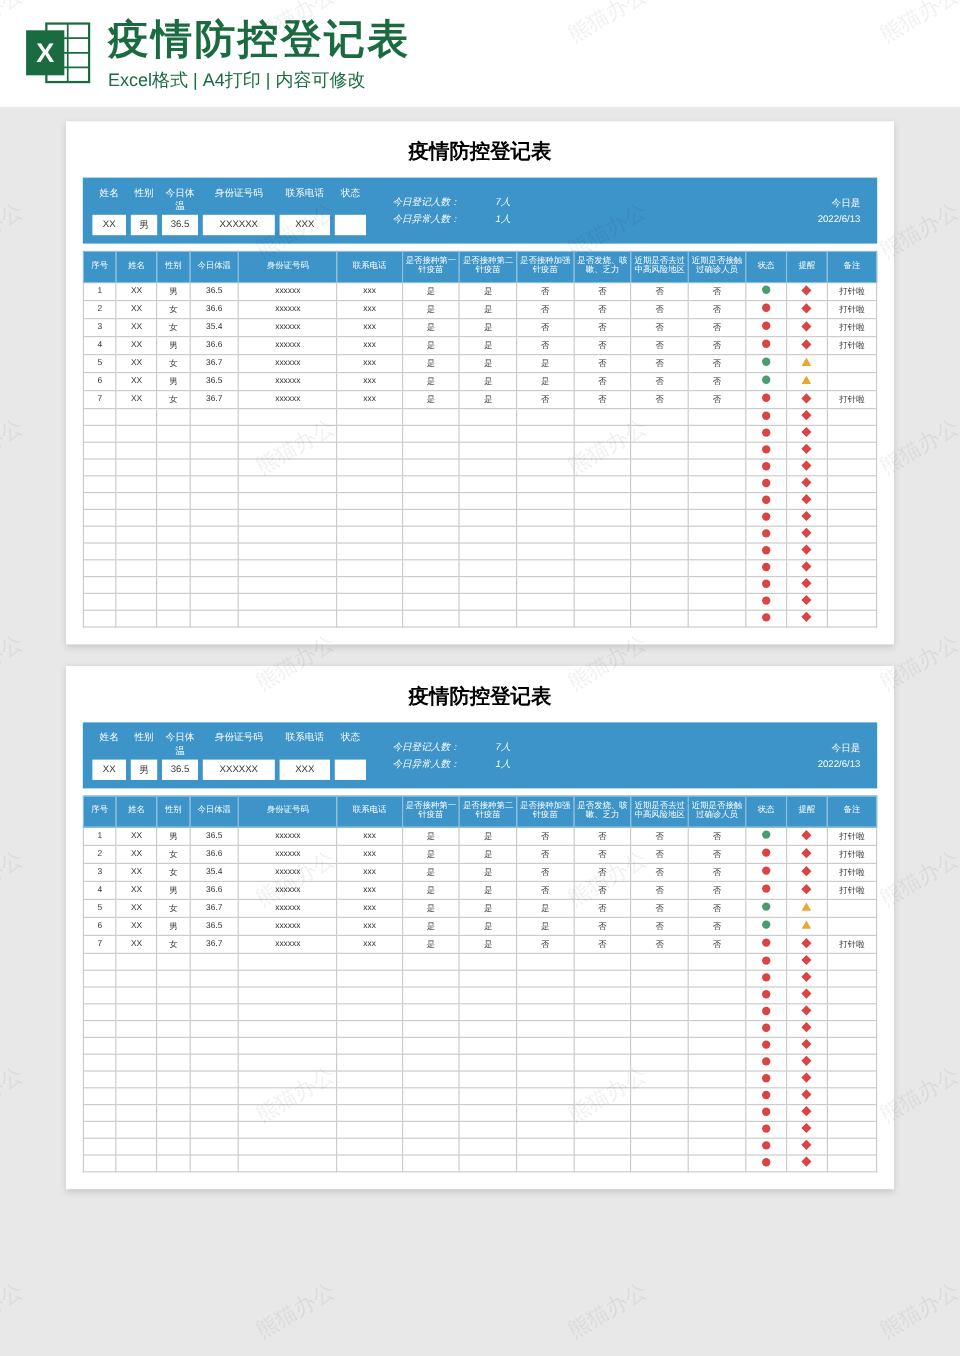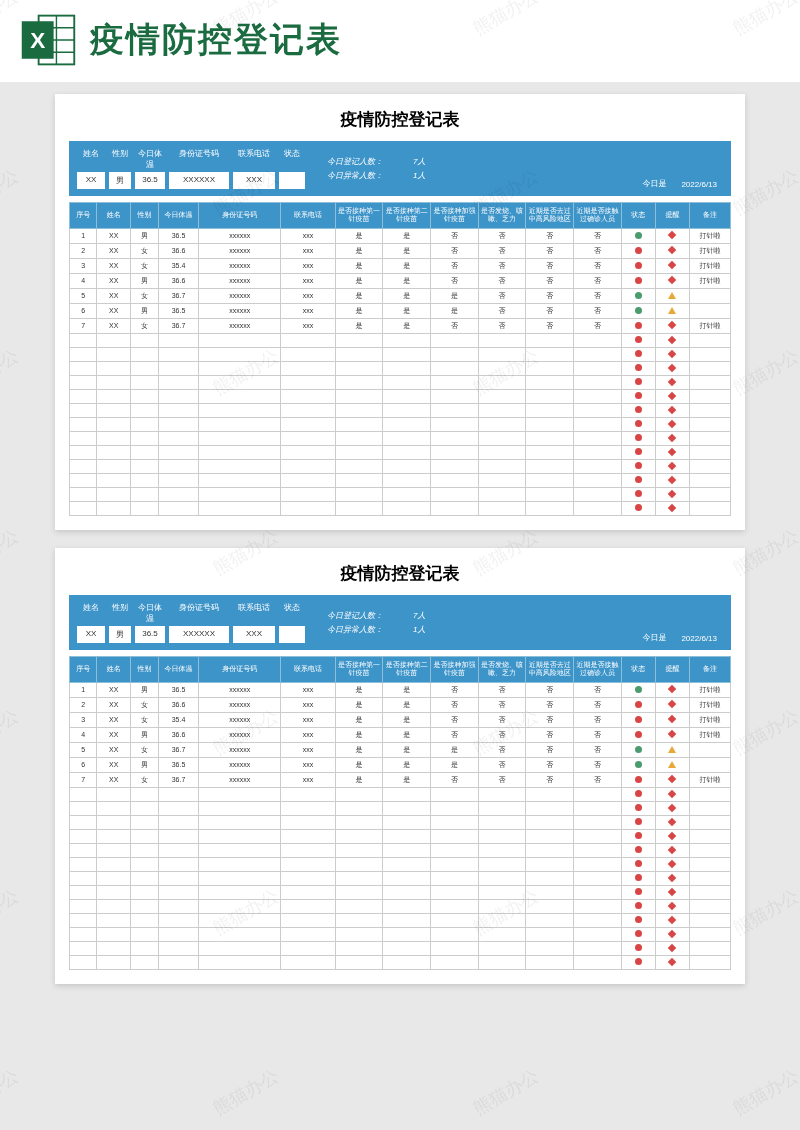--- a/index.html
+++ b/index.html
@@ -14,21 +14,21 @@
 .sheet-title { text-align: center; font-size: 17px; font-weight: bold; margin-bottom: 10px; }
 .top-panel { background: #3d94c9; padding: 7px 8px; display: flex; gap: 8px; align-items: stretch; margin-bottom: 6px; }
 .entry-box { background: #3d94c9; }
 .entry-labels { display: flex; gap: 4px; }
 .entry-labels span, .entry-values span { font-size: 8px; color: #fff; text-align: center; }
 .entry-values { display: flex; gap: 4px; margin-top: 2px; }
 .entry-values span { background: #fff; color: #333; padding: 3px 2px; font-size: 8px; }
 .el-name { width: 28px; } .el-sex { width: 22px; } .el-temp { width: 30px; } .el-id { width: 60px; } .el-tel { width: 42px; } .el-stat { width: 26px; }
 .stats { flex: 1; display: flex; flex-direction: column; justify-content: center; gap: 3px; font-size: 8px; color: #fff; padding-left: 14px; font-style: italic; }
 .stats-row { display: flex; gap: 30px; }
-.today-block { font-size: 8px; color: #fff; display: flex; flex-direction: row; justify-content: center; align-items: flex-end; gap: 15px; padding-right: 6px; }
+.today-block { font-size: 8px; color: #fff; display: flex; flex-direction: column; justify-content: center; align-items: flex-end; gap: 3px; padding-right: 6px; }
 table { width: 100%; border-collapse: collapse; table-layout: fixed; }
 th { background: #3d94c9; color: #fff; font-size: 7px; font-weight: normal; padding: 4px 1px; border: 1px solid #8dbfd9; line-height: 1.2; }
 td { border: 1px solid #ccc; font-size: 7px; text-align: center; padding: 2px 1px; height: 14px; color: #333; }
 .dot { display: inline-block; width: 7px; height: 7px; border-radius: 50%; }
 .dot-green { background: #4a9b6e; }
 .dot-red { background: #d94545; }
 .tri { display: inline-block; width: 0; height: 0; border-left: 4px solid transparent; border-right: 4px solid transparent; border-bottom: 7px solid #e8a838; }
 .diamond { display: inline-block; width: 6px; height: 6px; background: #d94545; transform: rotate(45deg); }
 .watermark { position: fixed; top: 0; left: 0; width: 100%; height: 100%; pointer-events: none; z-index: 5; }
 .wm-text { position: absolute; font-size: 18px; color: rgba(0,0,0,.06); transform: rotate(-30deg); white-space: nowrap; }
@@ -41,20 +41,21 @@
     <rect x="22" y="6" width="38" height="52" fill="#fff" stroke="#1a6b3f" stroke-width="2"></rect>
     <line x1="22" y1="19" x2="60" y2="19" stroke="#1a6b3f" stroke-width="1.5"></line>
     <line x1="22" y1="32" x2="60" y2="32" stroke="#1a6b3f" stroke-width="1.5"></line>
     <line x1="22" y1="45" x2="60" y2="45" stroke="#1a6b3f" stroke-width="1.5"></line>
     <line x1="41" y1="6" x2="41" y2="58" stroke="#1a6b3f" stroke-width="1.5"></line>
     <rect x="4" y="12" width="34" height="40" fill="#1a6b3f"></rect>
     <text x="21" y="40" font-size="24" font-weight="bold" fill="#fff" text-anchor="middle" font-family="Arial">X</text>
   </svg>
   <div class="header-text">
     <div class="title-big">疫情防控登记表</div>
+    <div class="subtitle">Excel格式 | A4打印 | 内容可修改</div>
   </div>
 </div>
 
 <div class="page-area">
   <div class="sheet">
       <div class="sheet-title">疫情防控登记表</div>
       <div class="top-panel">
         <div class="entry-box">
           <div class="entry-labels">
             <span class="el-name">姓名</span>

